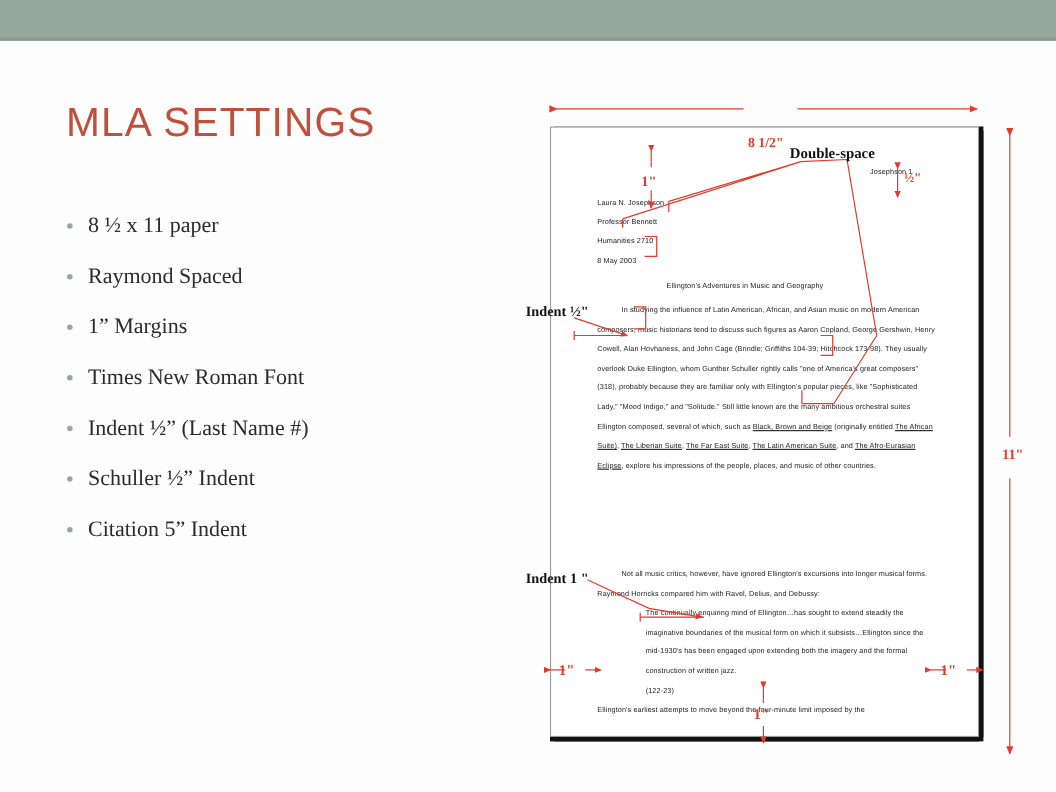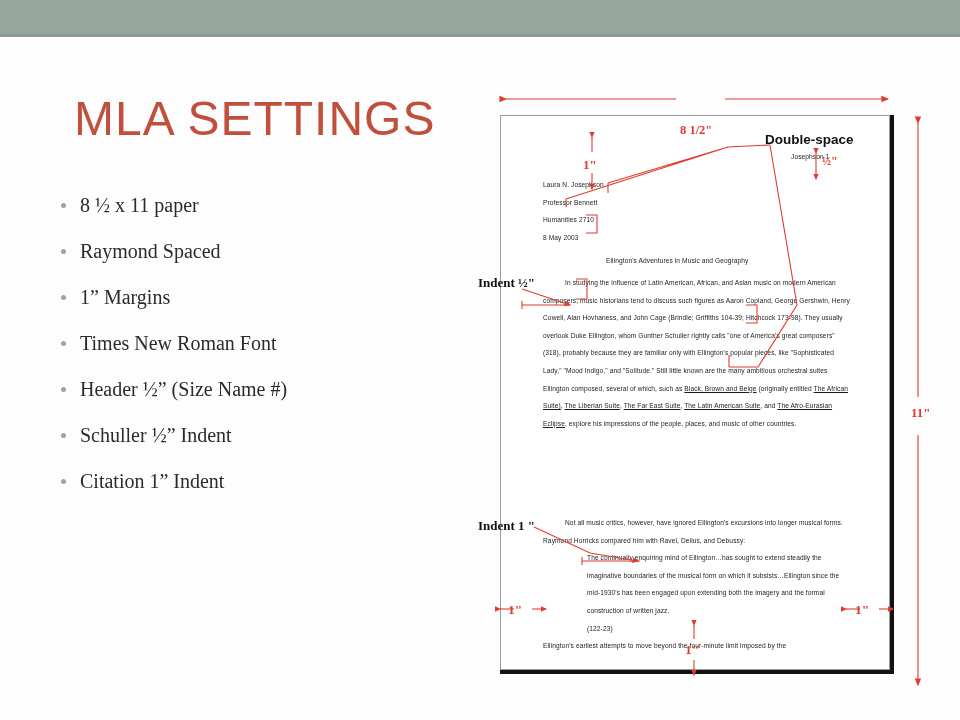--- a/index.html
+++ b/index.html
@@ -17,23 +17,23 @@
     position:absolute; left:0; top:0; width:960px; height:37px;
     background:#96a79d;
     border-bottom:3px solid #8a9a90;
   }
 
   
   #left{
     position:absolute; left:0; top:37px; width:470px; height:683px;
   }
   #slide-title{
-    position:absolute; left:74px; top:54px;
+    position:absolute; left:60px; top:54px;
     font-family:"Liberation Sans", sans-serif;
-    font-size:48px; font-weight:400; letter-spacing:1px;
+    font-size:37px; font-weight:400; letter-spacing:1px;
     color:#c0503c; white-space:nowrap;
   }
   #bullets{
     position:absolute; left:56px; top:145px; width:410px;
     list-style:none; margin:0; padding:0;
   }
   #bullets li{
     position:relative;
     padding-left:24px;
     font-size:20px;
@@ -97,21 +97,21 @@
   .lab{
     position:absolute;
     font-family:"Liberation Serif", serif;
     font-weight:bold;
     color:#e23b2e;
     white-space:nowrap;
   }
   #lab-width      { left:210px; top:86px;  font-size:12.5px; }
   #lab-top1       { left:113px; top:120px; font-size:13px; }
   #lab-half-hdr   { left:352px; top:117px; font-size:12px; }
-  #lab-double     { left:248px; top:95px;  font-size:13.5px; color:#111; font-family:Liberation Sans, sans-serif;margin-left:47px; }
+  #lab-double     { left:248px; top:95px;  font-size:13.5px; color:#111; font-family:Liberation Serif, serif; }
   #lab-indent-half{ left:8px;   top:238px; font-size:13px; color:#111; }
   #lab-indent-one { left:8px;   top:481px; font-size:13px; color:#111; }
   #lab-height     { left:441px; top:368px; font-size:13px; }
   #lab-bot1       { left:215px; top:605px; font-size:13.5px; }
   #lab-left1      { left:38px;  top:565px; font-size:13.5px; }
   #lab-right1     { left:385px; top:565px; font-size:13.5px; }
 
   svg.overlay{
     position:absolute; left:0; top:0; width:490px; height:683px;
     pointer-events:none;
@@ -124,23 +124,23 @@
 
 <div id="left">
 
   <div id="slide-title">MLA  SETTINGS</div>
 
   <ul id="bullets">
     <li><span>8 ½ x 11 paper</span></li>
     <li><span>Raymond Spaced</span></li>
     <li><span>1” Margins</span></li>
     <li><span>Times New Roman Font</span></li>
-    <li><span>Header ½” (Size Name #)</span></li>
+    <li><span>Indent ½” (Last Name #)</span></li>
     <li><span>Schuller ½” Indent</span></li>
-    <li><span>Citation 1” Indent</span></li>
+    <li><span>Citation 5” Indent</span></li>
   </ul>
 </div>
 
 <div id="diagram">
 
   <div id="paper">
 
     <div class="doc" id="doc-header">Josephson 1</div>
 
     <div class="doc" id="doc-heading">

